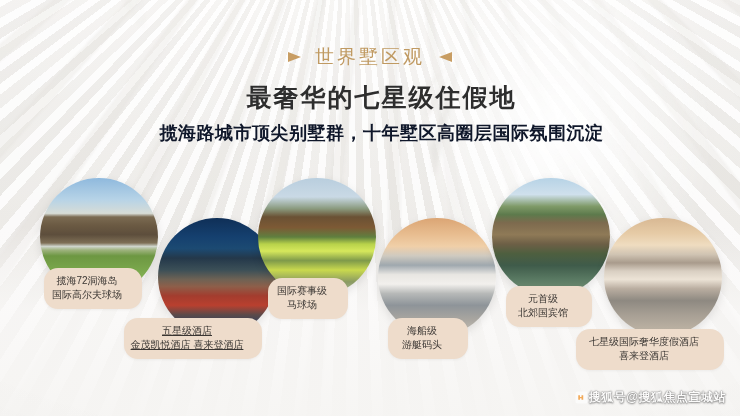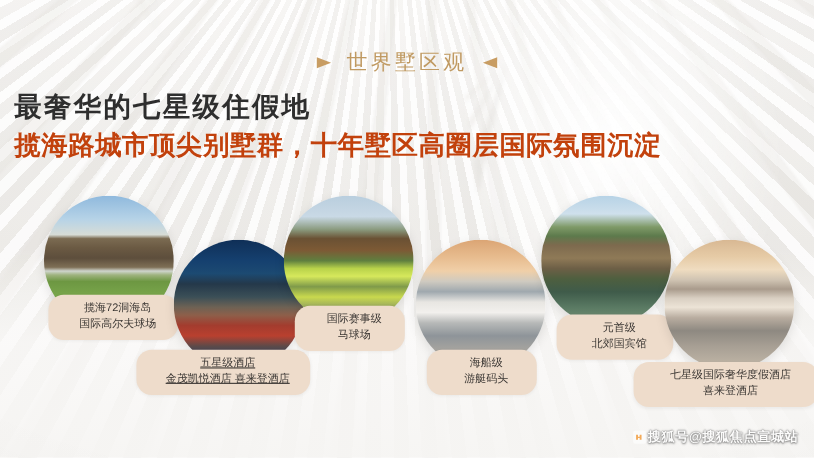--- a/index.html
+++ b/index.html
@@ -111,38 +111,39 @@
   .tri {
     width: 0; height: 0;
     border-top: 5px solid transparent;
     border-bottom: 5px solid transparent;
   }
   .tri-left  { border-left: 13px solid #c89d63; }
   .tri-right { border-right: 13px solid #c89d63; }
 
   .headline {
     position: absolute;
-    left: 0; right: 0;
+    left: 10px; right: 0;
     top: 80px;
+    text-align: center;
     z-index: 5;
     padding-left: 13px;
   }
   .headline .line1 {
     font-size: 25px;
     font-weight: 700;
     letter-spacing: 2px;
     color: #2e2e2e;
     line-height: 34px;
     white-space: nowrap;
   }
   .headline .line2 {
-    font-size: 24px;
+    font-size: 18px;
     font-weight: 700;
     letter-spacing: 0.5px;
-    color: #c2410c;
+    color: #0f172a;
     line-height: 34px;
     white-space: nowrap;
     margin-top: 2px;
   }
 
   
   .circles {
     position: absolute;
     inset: 0;
     z-index: 4;
@@ -157,21 +158,21 @@
     box-shadow: 0 3px 10px rgba(0,0,0,0.10);
   }
   .circle .ph {
     position: absolute;
     inset: 0;
   }
   .caption {
     position: absolute;
     background: #eedccb;
     border-radius: 14px;
-    padding: 6px 12px 7px 20px;
+    padding: 6px 12px 7px 0;
     text-align: center;
     color: #3a3633;
     font-size: 10px;
     line-height: 14px;
     white-space: nowrap;
     box-shadow: 0 1px 3px rgba(0,0,0,0.05);
   }
   .caption .l { display: block; }
   .img-golf-real {
     background:

